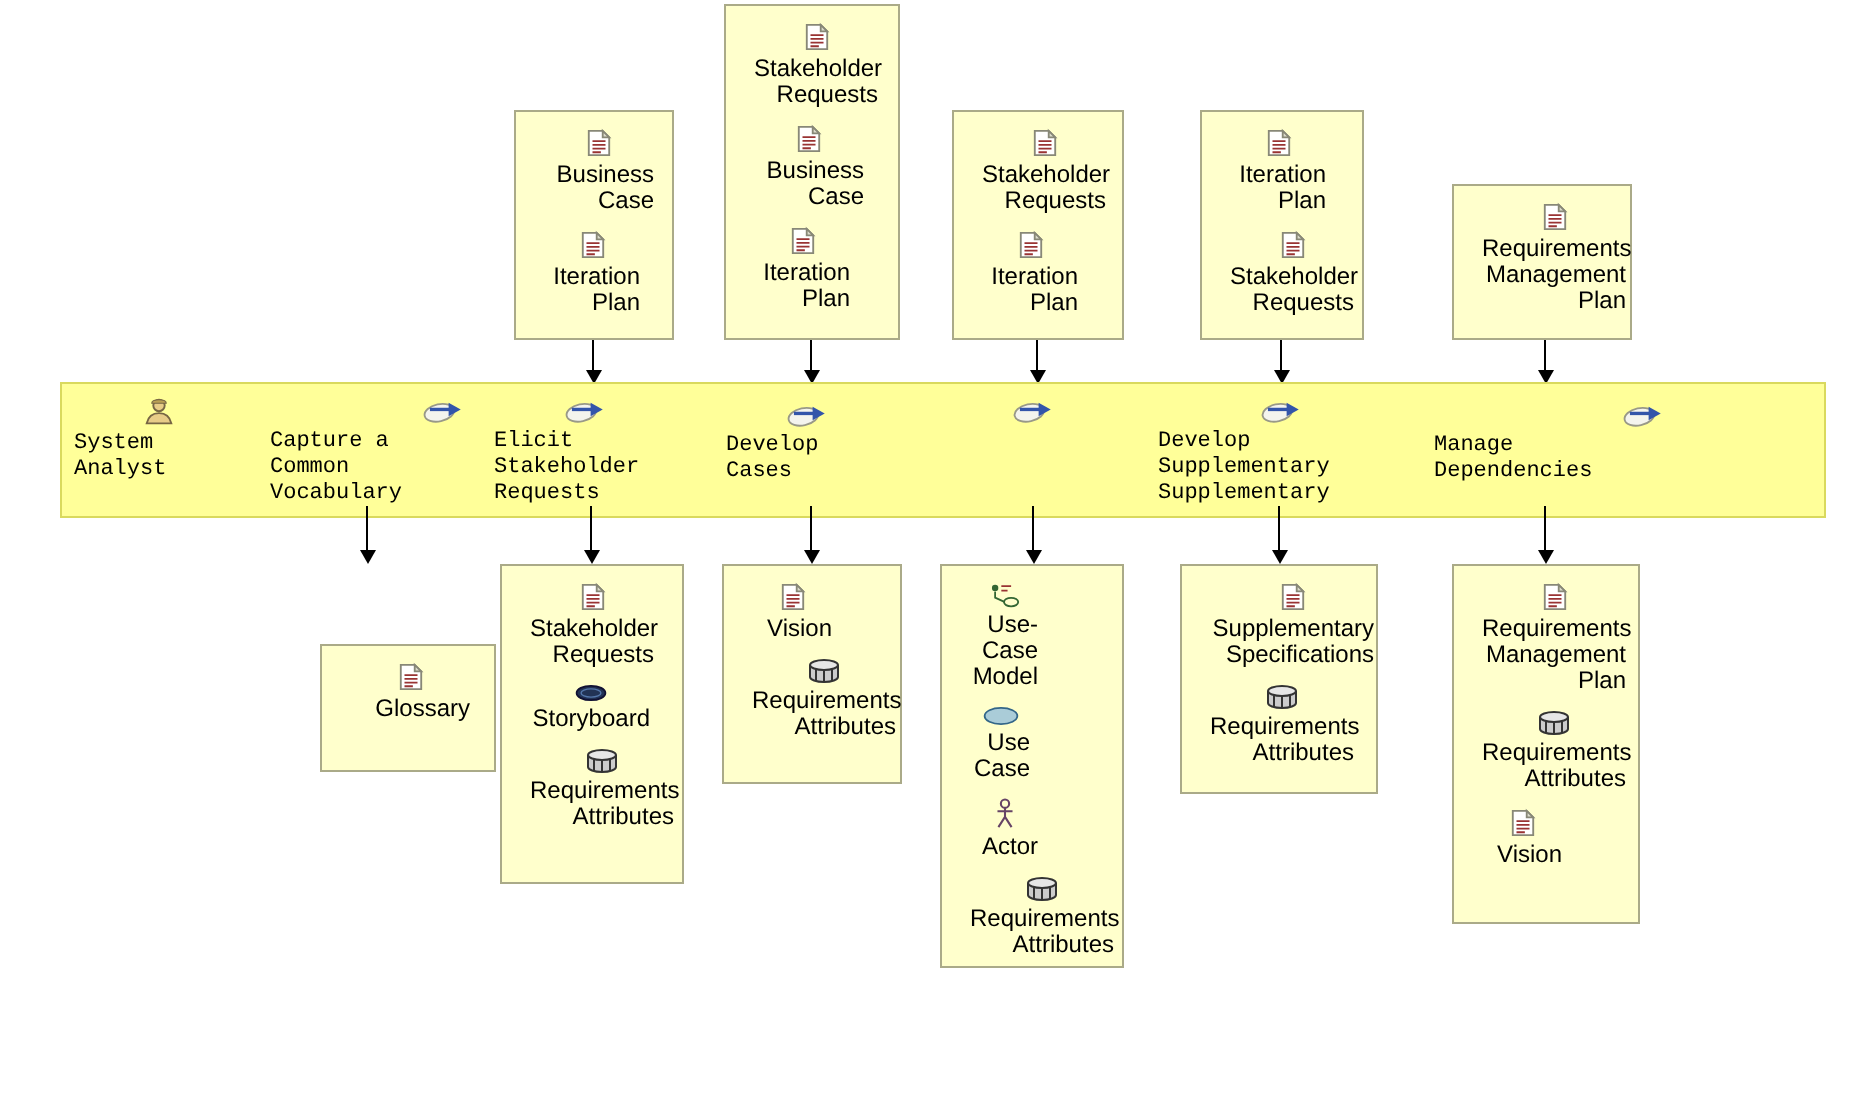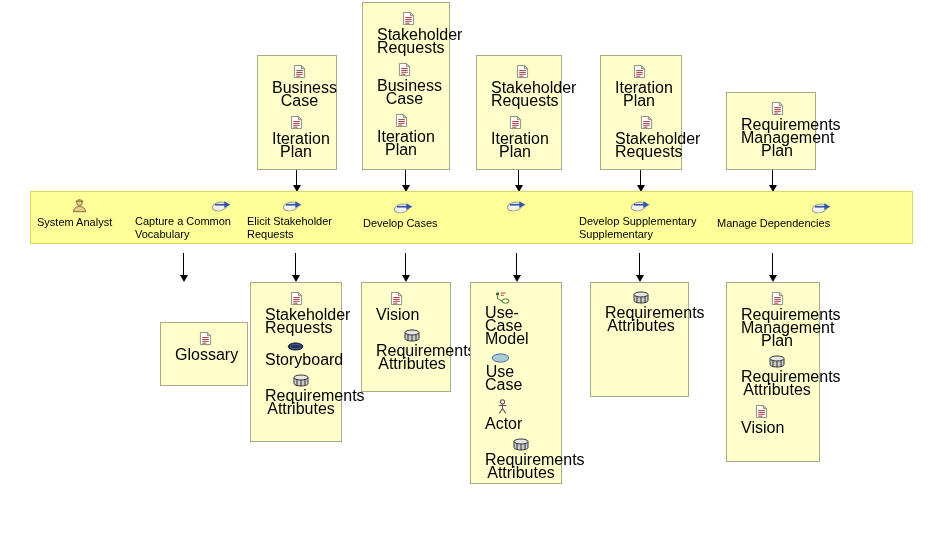--- a/index.html
+++ b/index.html
@@ -6,32 +6,32 @@
     --band-bg:#ffff99;
     --band-border:#d9d95e;
     --box-bg:#ffffcc;
     --box-border:#aaaa88;
   }
   html,body{margin:0;padding:0;background:#ffffff;}
   body{font-family:"Liberation Sans", sans-serif; color:#000;}
   .canvas{position:relative;width:929px;height:549px;background:#ffffff;overflow:hidden;}
 
   
-  .band{position:absolute;left:30px;right:16px;top:191px;height:53px;
-        background:var(--band-bg);border:1px solid var(--band-border);box-sizing:border-box;}
+  .band{position:absolute;left:30px;right:16px;top:191px;height:68px;
+        background:var(--band-bg);border:1px solid var(--band-border);box-sizing:border-box;font-family:Liberation Mono, monospace;}
 
   
   .activity{position:absolute;display:flex;flex-direction:column;align-items:center;}
   .activity .lbl{width:100%;font-size:11px;line-height:13px;text-align:left;margin-top:3px;}
 
   
   .abox{position:absolute;background:var(--box-bg);border:1px solid var(--box-border);
         box-sizing:border-box;padding-top:8px;}
   .aitem{display:flex;flex-direction:column;align-items:center;margin:0 0 8px 14px;}
-  .aitem .alabel{width:100%;font-size:16px;line-height:13px;text-align:center;margin-top:2px;}
+  .aitem .alabel{width:100%;font-size:12px;line-height:13px;text-align:right;margin-top:2px;}
 
   
   .ic{display:block;}
   .ic-art{width:13px;height:15px;}
   .ic-attr{width:18px;height:13px;}
   .ic-story{width:17px;height:9px;}
   .ic-uc{width:19px;height:10px;}
   .ic-actor{width:11px;height:16px;}
   .ic-ucm{width:16px;height:13px;}
   .ic-act{width:23px;height:14px;}
@@ -291,20 +291,26 @@
     </div>
     <div class="aitem" style="width:72px;">
       <svg class="ic ic-attr">
           <use href="#icon-attributes"></use>
         </svg>
       <div class="alabel">Requirements Attributes</div>
     </div>
   </div>
 
   <div class="abox" style="left:590px;top:282px;width:99px;height:115px;">
+    <div class="aitem" style="width:82px;">
+      <svg class="ic ic-art">
+          <use href="#icon-artifact"></use>
+        </svg>
+      <div class="alabel">Supplementary Specifications</div>
+    </div>
     <div class="aitem" style="width:72px;">
       <svg class="ic ic-attr">
           <use href="#icon-attributes"></use>
         </svg>
       <div class="alabel">Requirements Attributes</div>
     </div>
   </div>
 
   <div class="abox" style="left:726px;top:282px;width:94px;height:180px;">
     <div class="aitem" style="width:72px;">

